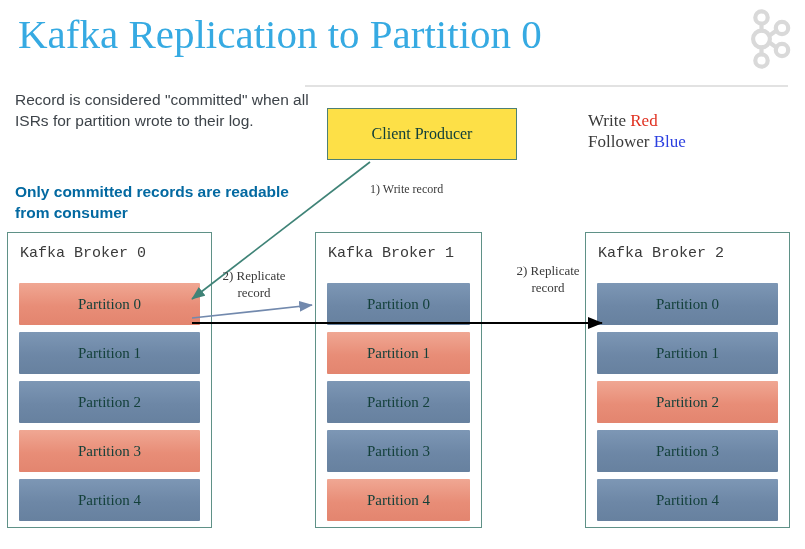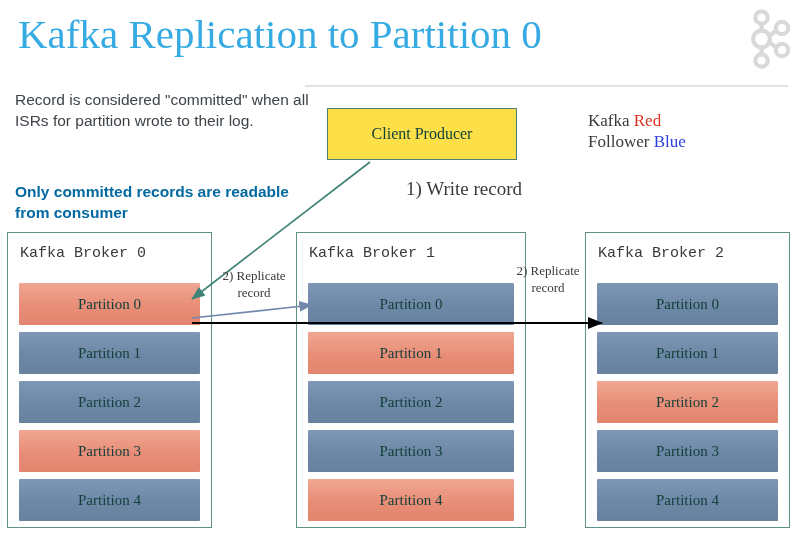--- a/index.html
+++ b/index.html
@@ -105,21 +105,21 @@
   
   .broker {
     position: absolute;
     top: 232px;
     height: 296px;
     background: #ffffff;
     border: 1.5px solid #5f9187;
     box-sizing: border-box;
   }
   #broker-0 { left: 7px;   width: 205px; }
-  #broker-1 { left: 296px; width: 230px; }
+  #broker-1 { left: 315px; width: 167px; }
   #broker-2 { left: 585px; width: 205px; }
 
   .broker-title {
     position: absolute;
     left: 12px;
     top: 12px;
     font-family: Liberation Mono, monospace;
     font-size: 15px;
     color: #3a3a3a;
     white-space: nowrap;
@@ -159,23 +159,23 @@
 
   
   .arrow-label {
     position: absolute;
     font-family: "Liberation Serif", serif;
     color: #3a3a3a;
     text-align: center;
     white-space: pre-line;
   }
   #label-write {
-    left: 406px;
+    left: 370px;
     top: 179px;
-    font-size: 19px;
+    font-size: 12px;
     line-height: 20px;
   }
   #label-replicate-1 {
     left: 212px;
     top: 267px;
     width: 84px;
     font-size: 13px;
     line-height: 17px;
   }
   #label-replicate-2 {
@@ -213,21 +213,21 @@
   </div>
 
   <div id="desc-text">Record is considered "committed" when all ISRs for partition wrote to their log.</div>
   <div id="bold-text">Only committed records are readable from consumer</div>
 
   <div id="client-producer">
     <span>Client Producer</span>
   </div>
 
   <div id="legend">
-    <span class="legend-row"><span>Kafka</span><span> </span><span class="legend-leader-color">Red</span></span>
+    <span class="legend-row"><span>Write</span><span> </span><span class="legend-leader-color">Red</span></span>
     <span class="legend-row"><span>Follower</span><span> </span><span class="legend-follower-color">Blue</span></span>
   </div>
 
   <div class="broker" id="broker-0">
     <div class="broker-title">Kafka Broker 0</div>
     <div class="partition-list">
       <div class="partition leader">Partition 0</div>
       <div class="partition follower">Partition 1</div>
       <div class="partition follower">Partition 2</div>
       <div class="partition leader">Partition 3</div>

